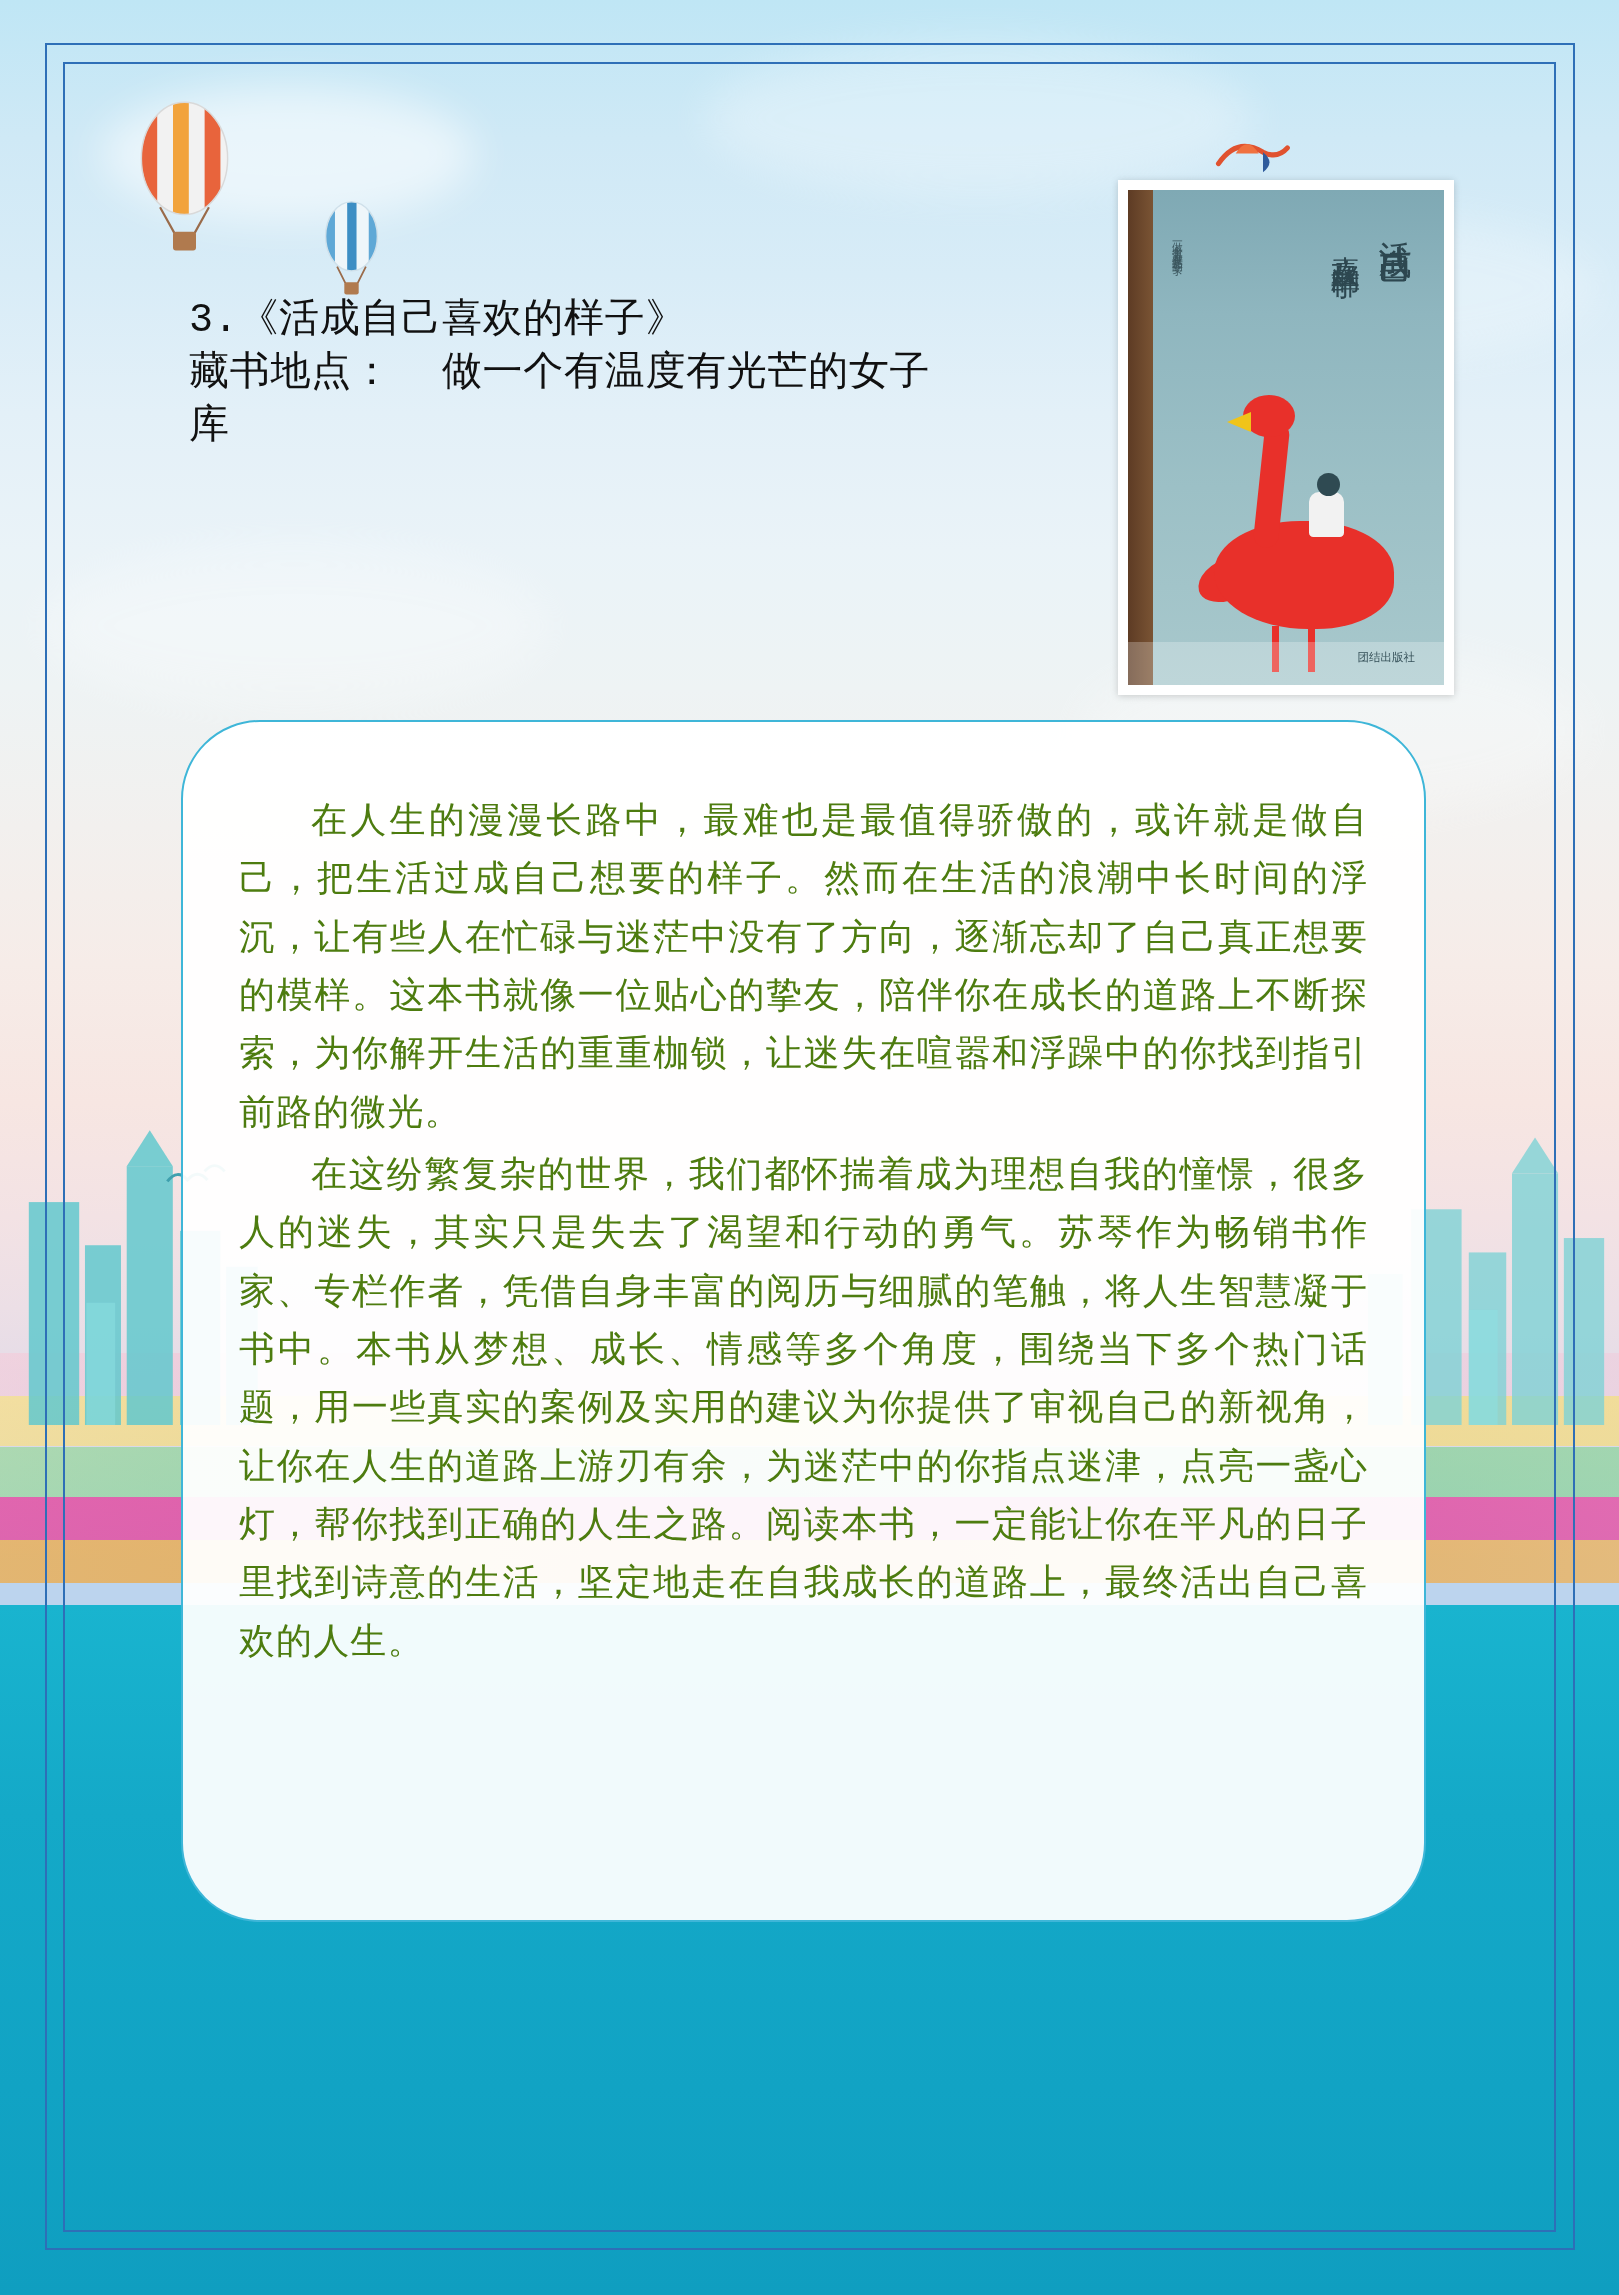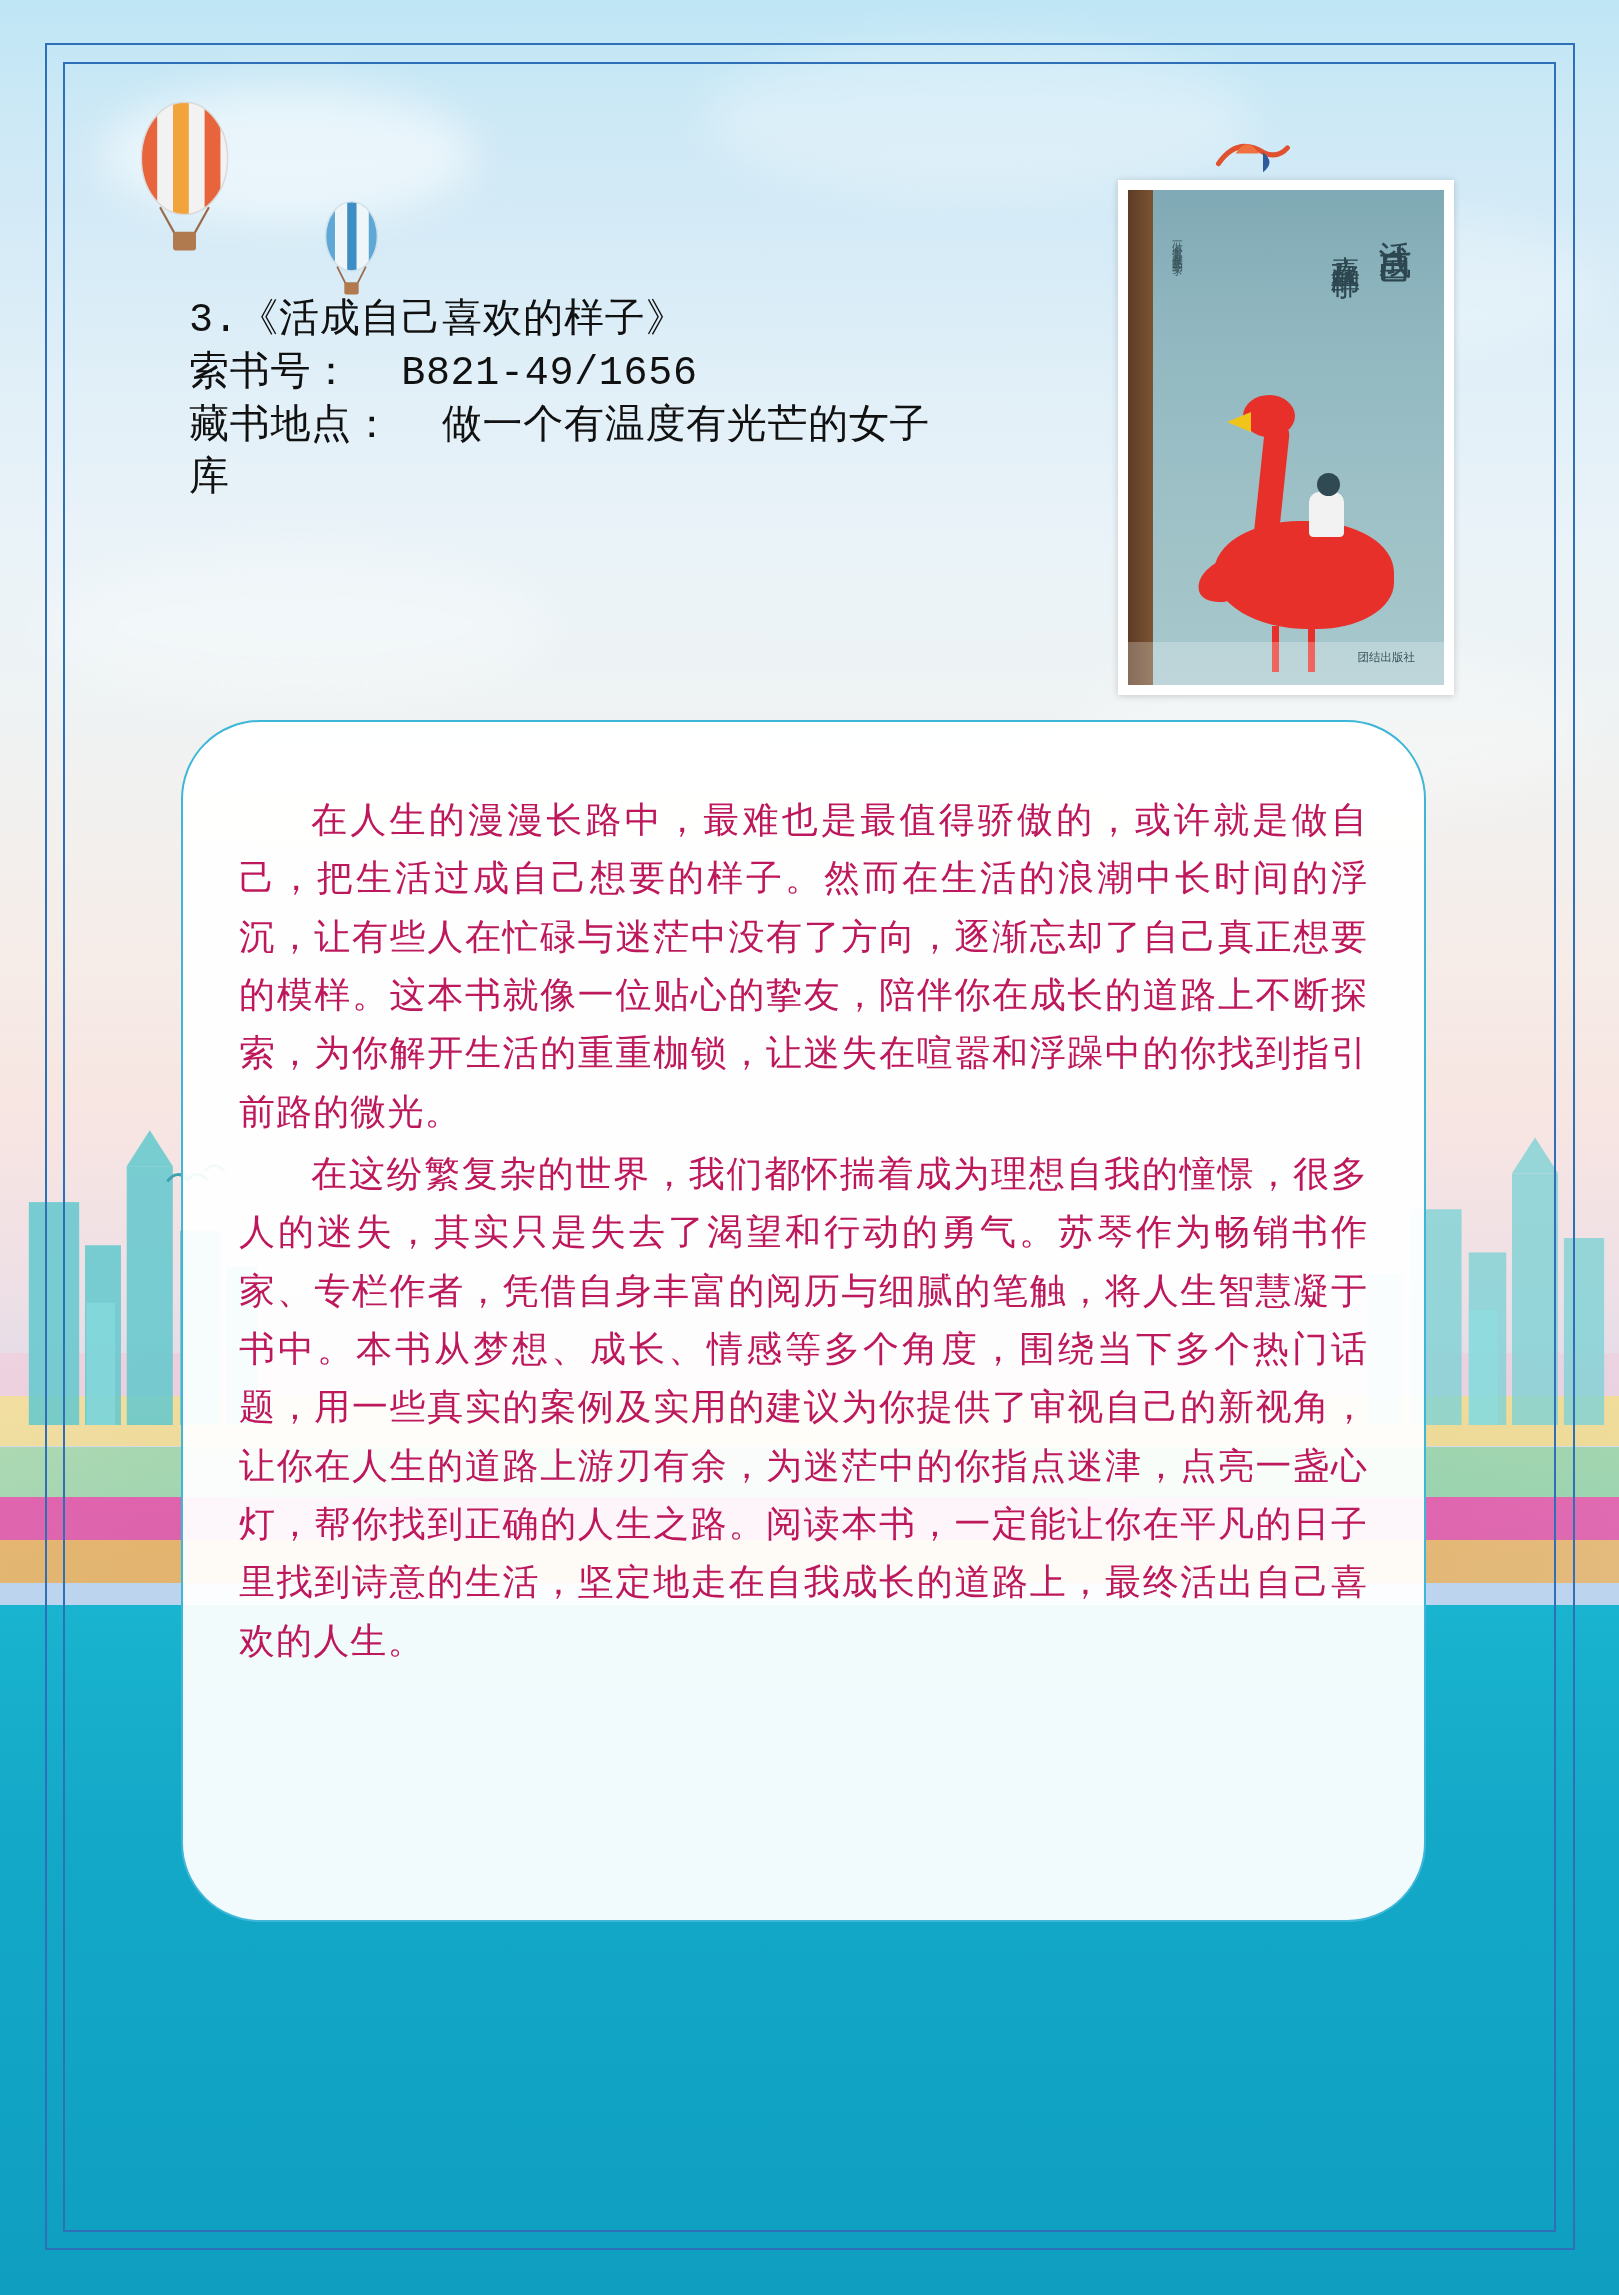--- a/index.html
+++ b/index.html
@@ -258,21 +258,21 @@
     border: 2.9px solid #3eb6d8;
     border-radius: 79px;
     box-sizing: border-box;
     padding: 69px 56px 29px 56px;
   }
   .card p {
     margin: 0 0 4.3px 0;
     font-family: Liberation Sans, sans-serif;
     font-size: 36px;
     line-height: 1.62;
-    color: #be185d;
+    color: #4d7c0f;
     text-align: justify;
     text-indent: 72px;
     letter-spacing: 1.1px;
   }
 </style>
 </head>
 <body>
 
 <div class="page">
 
@@ -358,21 +358,20 @@
     <path d="M24 58 Q50 20 86 42 Q106 52 120 36" fill="none" stroke="#e0522f" stroke-width="7" stroke-linecap="round"></path>
     <path d="M48 44 Q64 18 80 44 Z" fill="#f0713f"></path>
     <path d="M86 42 Q104 56 86 70 Z" fill="#2f5b9c"></path>
   </svg>
 
   <div class="frame-outer"></div>
   <div class="frame-inner"></div>
 
   <div class="heading">
     <div>3.《活成自己喜欢的样子》</div>
-    <div>索书号：  B821-49/1656</div>
     <div>藏书地点：  做一个有温度有光芒的女子</div>
     <div>库</div>
   </div>
 
   <div class="cover-wrap">
     <div class="cover">
       <div class="spine"></div>
       <div class="cn-title">活成自己</div>
       <div class="cn-title2">喜欢的样子</div>
       <div class="cn-sub">做一个有温度有光芒的女子</div>

